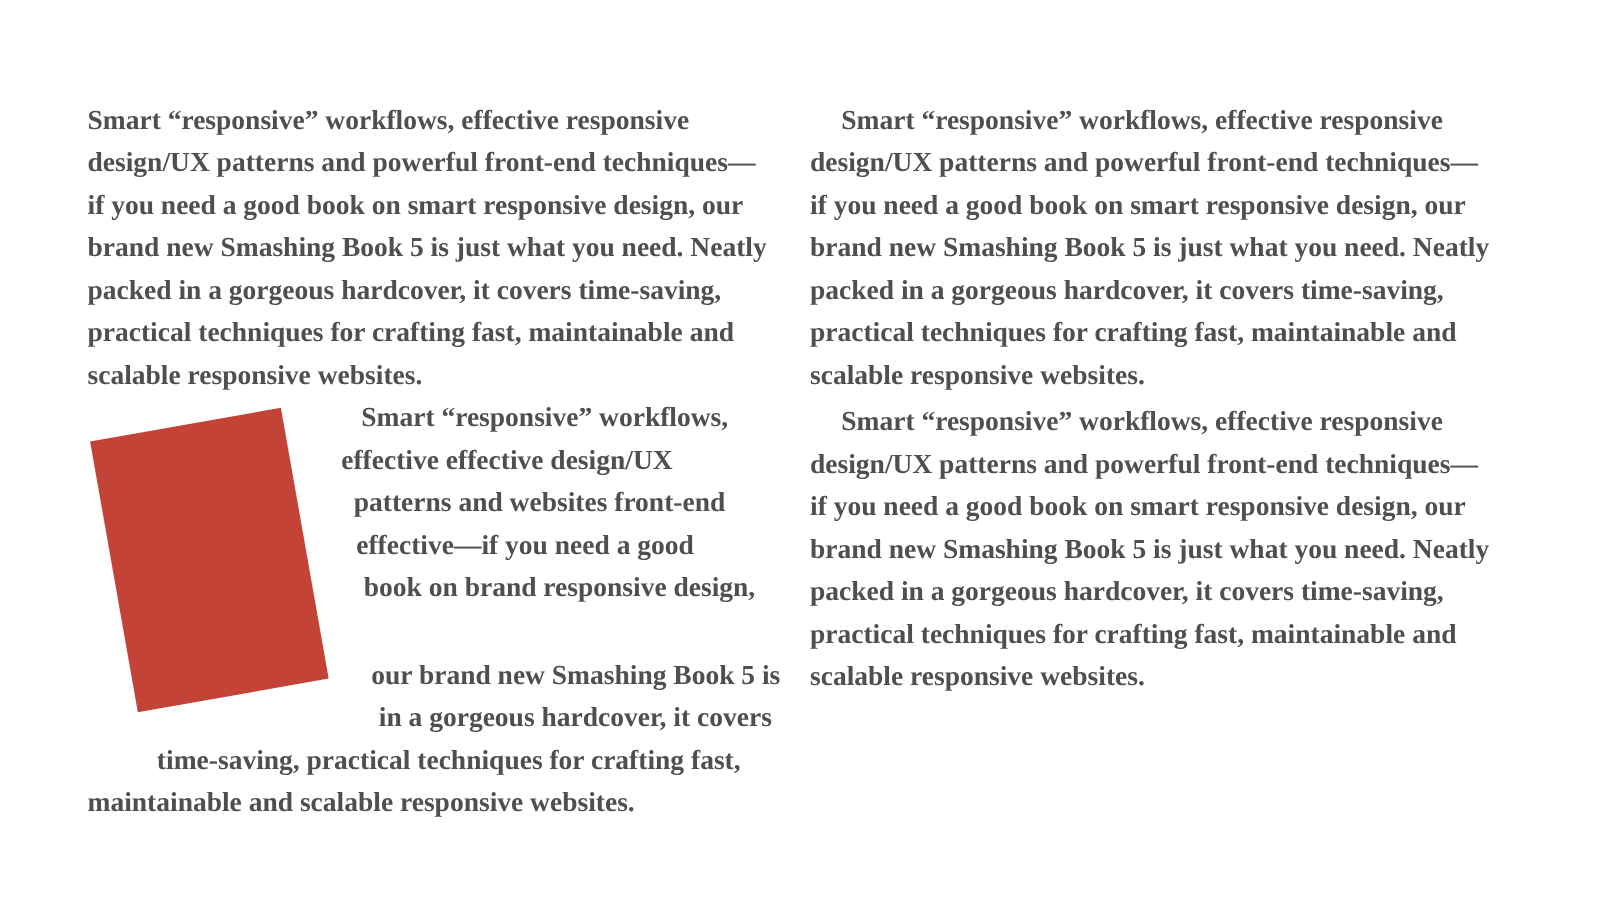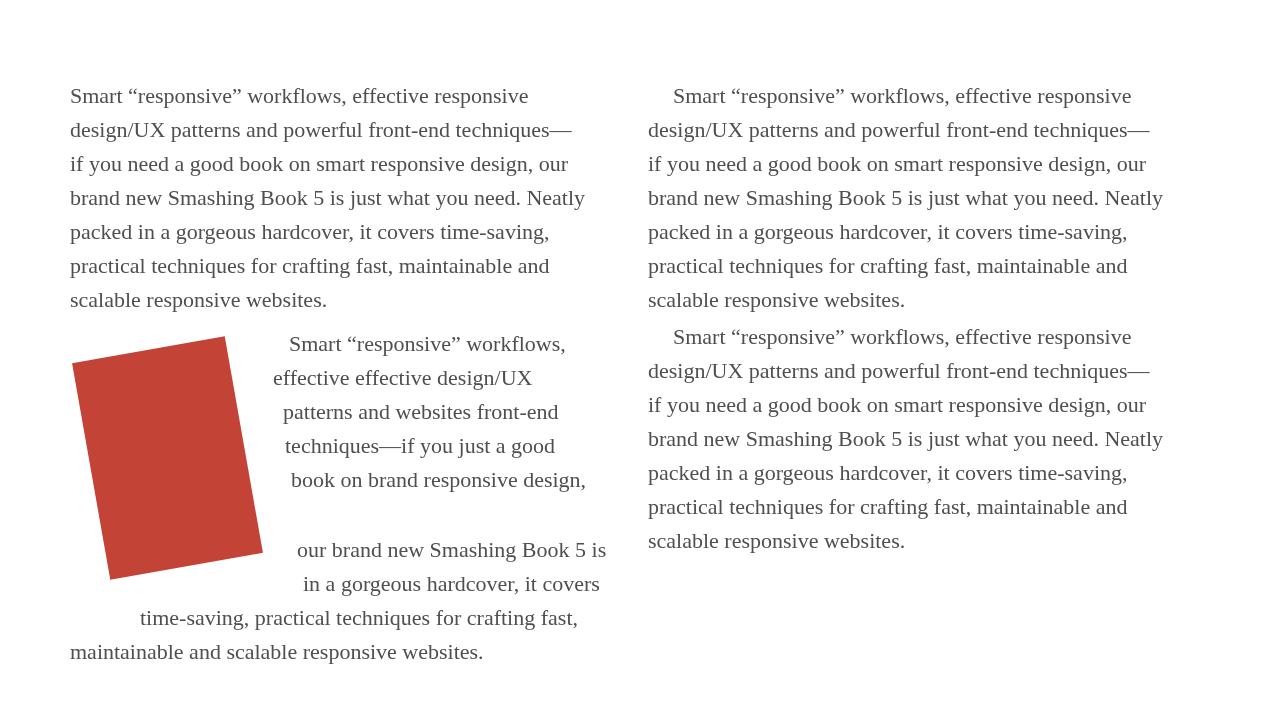--- a/index.html
+++ b/index.html
@@ -10,20 +10,21 @@
     overflow: hidden;
     font-family: "Liberation Serif", serif;
   }
   .page {
     position: relative;
     width: 1280px;
     height: 720px;
     box-sizing: border-box;
     padding: 79px 0 0 70px;
     display: flex;
+    font-weight: bold;
   }
   .col { position: relative; }
   .col-left  { width: 578px; }
   .col-right { width: 560px; }
   .para {
     margin: 0;
     font-size: 22px;
     line-height: 34px;
     color: #4f4f4f;
     white-space: pre;           
@@ -32,21 +33,21 @@
   .para-4 { margin-top: 3px; }
   .wrapped { position: relative; }
   .wrap-line {
     font-size: 22px;
     line-height: 34px;
     height: 34px;
     color: #4f4f4f;
     white-space: nowrap;
   }
   
-  .wl-1  { padding-left: 219px; margin-top: 10px; }
+  .wl-1  { padding-left: 219px; }
   .wl-2  { padding-left: 203px; }
   .wl-3  { padding-left: 213px; }
   .wl-4  { padding-left: 215px; }
   .wl-5  { padding-left: 221px; }
   .wl-6  { padding-left: 227px; margin-top: 36px; }
   .wl-7  { padding-left: 233px; }
   .wl-8  { padding-left: 233px; }
   .wl-9  { padding-left: 0; text-align: center; }
   .wl-10 { padding-left: 0; }
   .red-shape {
@@ -71,21 +72,21 @@
 brand new Smashing Book 5 is just what you need. Neatly
 packed in a gorgeous hardcover, it covers time-saving,
 practical techniques for crafting fast, maintainable and
 scalable responsive websites.</p>
 
     <div class="wrapped">
       <div class="red-shape"></div>
       <div class="wrap-line wl-1">Smart “responsive” workflows,</div>
       <div class="wrap-line wl-2">effective effective design/UX</div>
       <div class="wrap-line wl-3">patterns and websites front-end</div>
-      <div class="wrap-line wl-4">techniques—if you just a good</div>
+      <div class="wrap-line wl-4">effective—if you need a good</div>
       <div class="wrap-line wl-5">book on brand responsive design,</div>
       <div class="wrap-line wl-6">our brand new Smashing Book 5 is</div>
       <div class="wrap-line wl-8">in a gorgeous hardcover, it covers</div>
       <div class="wrap-line wl-9">time-saving, practical techniques for crafting fast,</div>
       <div class="wrap-line wl-10">maintainable and scalable responsive websites.</div>
     </div>
   </div>
 
   <div class="col col-right">
     <p class="para indent">Smart “responsive” workflows, effective responsive

